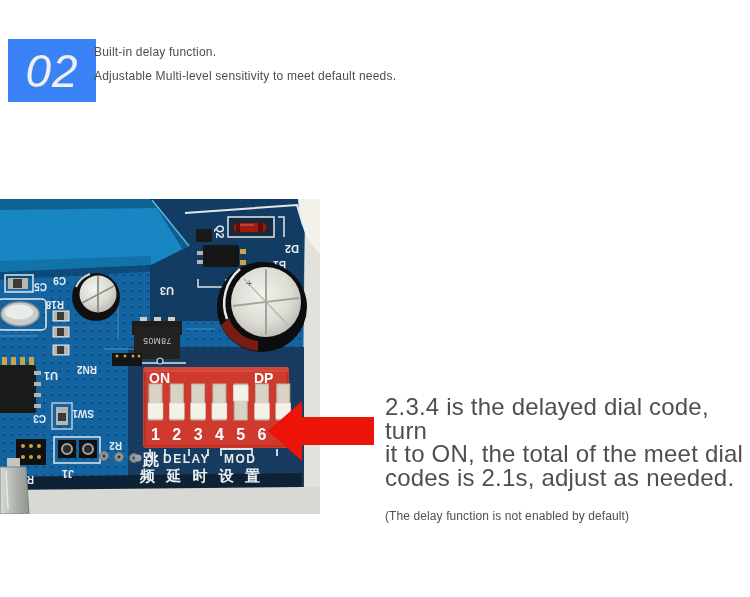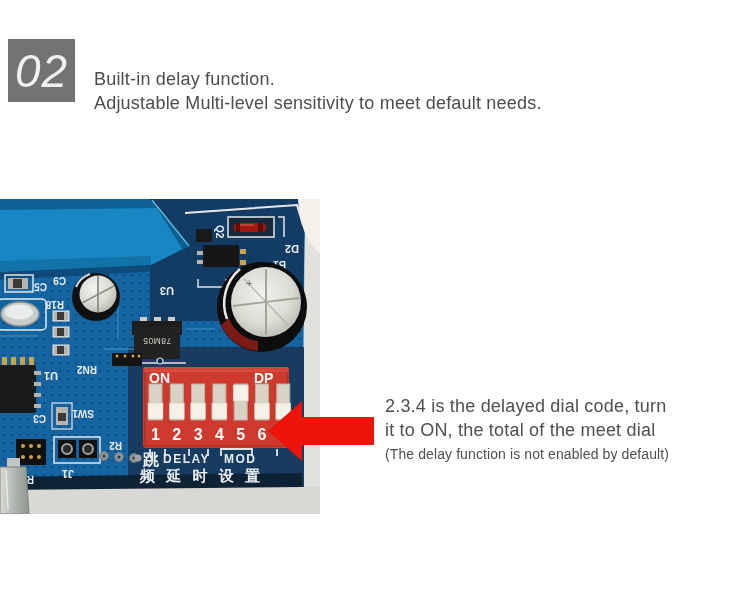--- a/index.html
+++ b/index.html
@@ -1,26 +1,26 @@
 <!DOCTYPE html>
 <html><head>
 <meta charset="utf-8">
 <style>
   html,body{margin:0;padding:0;background:#fff;}
   .page{position:relative;width:750px;height:597px;background:#ffffff;overflow:hidden;
         font-family:"Liberation Sans","DejaVu Sans",sans-serif;}
-  .badge{position:absolute;left:8px;top:39px;width:67px;height:63px;background:#737373;
+  .badge{position:absolute;left:8px;top:39px;width:88px;height:63px;background:#3b82f6;
          display:flex;align-items:center;justify-content:center;}
   .badge span{font-style:italic;font-size:46px;color:#f0f0f0;letter-spacing:1px;line-height:1;}
-  .title{position:absolute;left:94px;top:67px;font-size:18px;line-height:24px;color:#4d4d4d;letter-spacing:.2px;}
+  .title{position:absolute;left:94px;top:40px;font-size:12px;line-height:24px;color:#4d4d4d;letter-spacing:.2px;}
   .photo{position:absolute;left:0;top:199px;width:320px;height:315px;}
   .arrow-wrap{position:absolute;left:258px;top:394px;width:120px;height:74px;}
   .note-block{position:absolute;left:385px;top:395px;color:#4f4f4f;}
-  .note-block .big{font-size:18px;line-height:23.5px;letter-spacing:.2px;}
-  .note-block .small{font-size:14px;margin-top:4px;letter-spacing:.1px;}
+  .note-block .big{font-size:24px;line-height:23.5px;letter-spacing:.2px;}
+  .note-block .small{font-size:12px;margin-top:20px;letter-spacing:.1px;}
   
   .sk{fill:#e9ecef;font-family:"Liberation Sans","DejaVu Sans",sans-serif;font-weight:bold;}
   .sk10{font-size:10px;} .sk11{font-size:11px;} .sk12{font-size:12px;letter-spacing:1.5px;}
   .cjk{fill:#eef1f3;font-family:"DejaVu Sans",sans-serif;font-weight:bold;}
   .dipnum{fill:#ffffff;font-size:16px;font-weight:bold;font-family:"Liberation Sans",sans-serif;text-anchor:middle;}
   .diplab{fill:#ffffff;font-size:14px;font-weight:bold;font-family:"Liberation Sans",sans-serif;}
   .regtxt{fill:#cfcfc7;font-size:8.5px;font-family:"Liberation Sans",sans-serif;letter-spacing:.5px;}
 </style>
 </head>
 <body>
@@ -279,16 +279,17 @@
     <text class="cjk" x="140" y="282" font-size="15" letter-spacing="3">频 延 时 设 置</text>
   </svg>
 
   <svg class="arrow-wrap" viewBox="0 0 120 74">
     <polygon points="10,37 44,7 44,23 116,23 116,51 44,51 44,67" fill="#ec1308"></polygon>
   </svg>
 
   <div class="note-block">
     <div class="big">2.3.4 is the delayed dial code, turn</div>
     <div class="big">it to ON, the total of the meet dial</div>
+    <div class="big">codes is 2.1s, adjust as needed.</div>
     <div class="small">(The delay function is not enabled by default)</div>
   </div>
 
 </div>
 
 </body></html>

